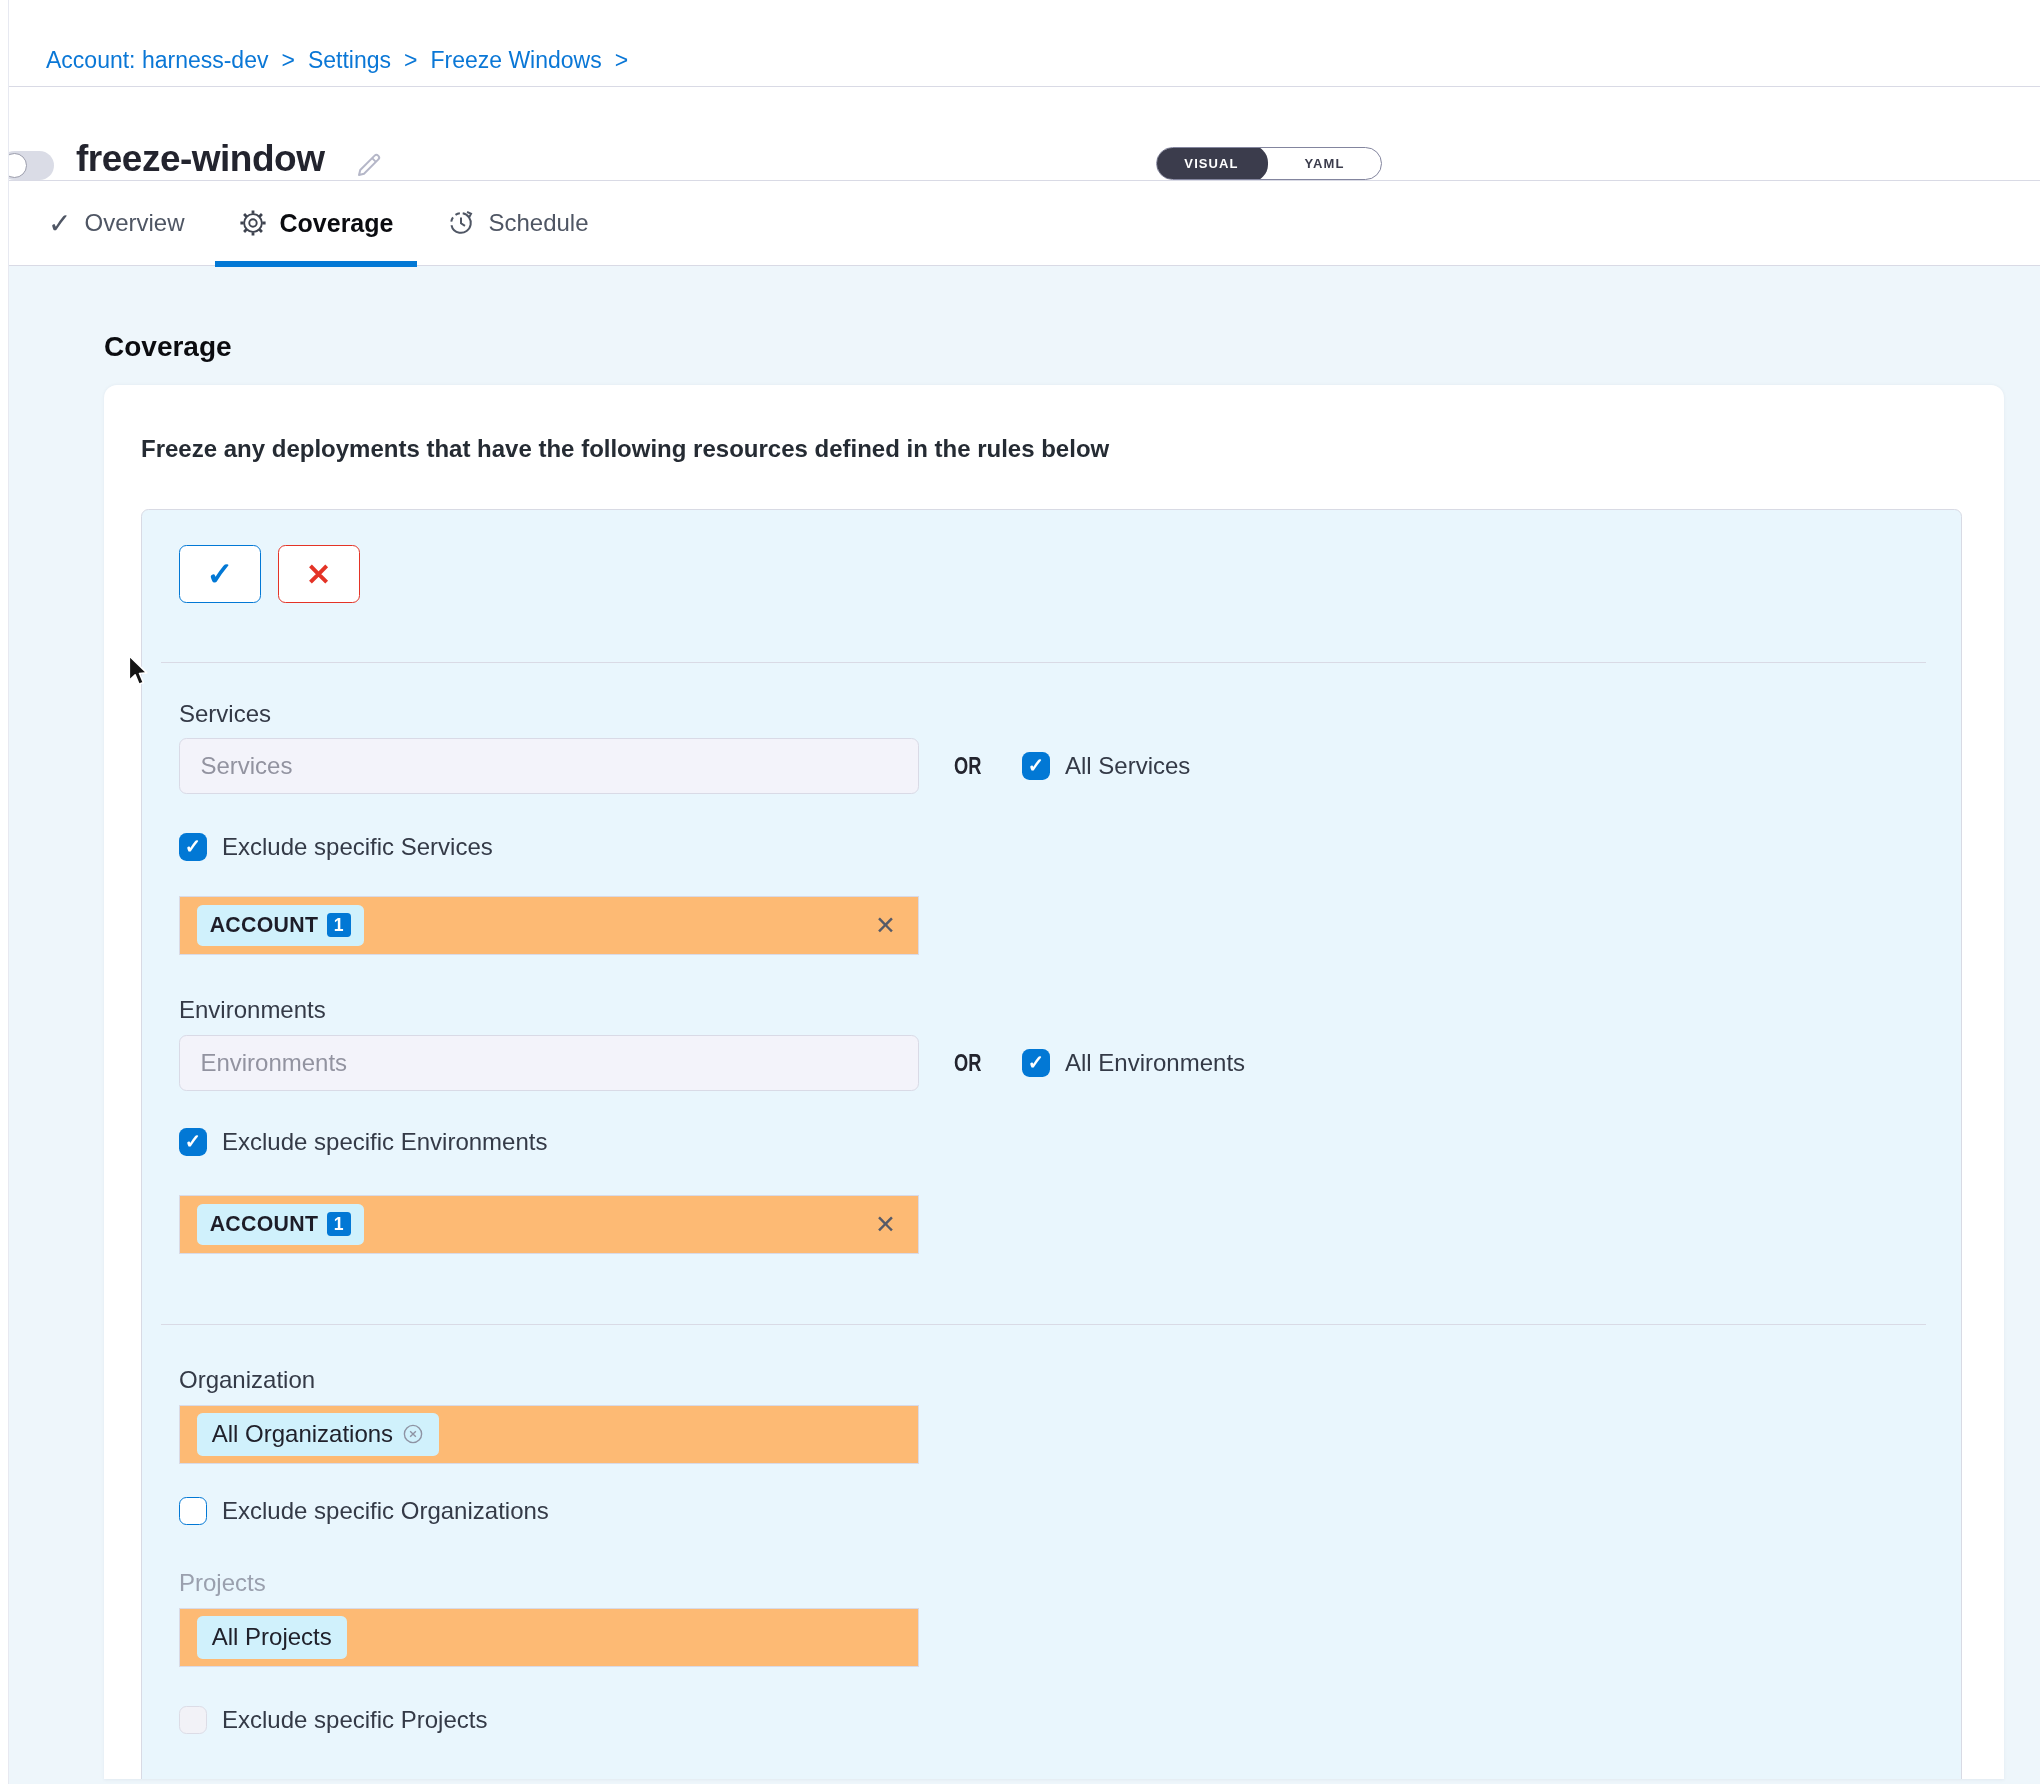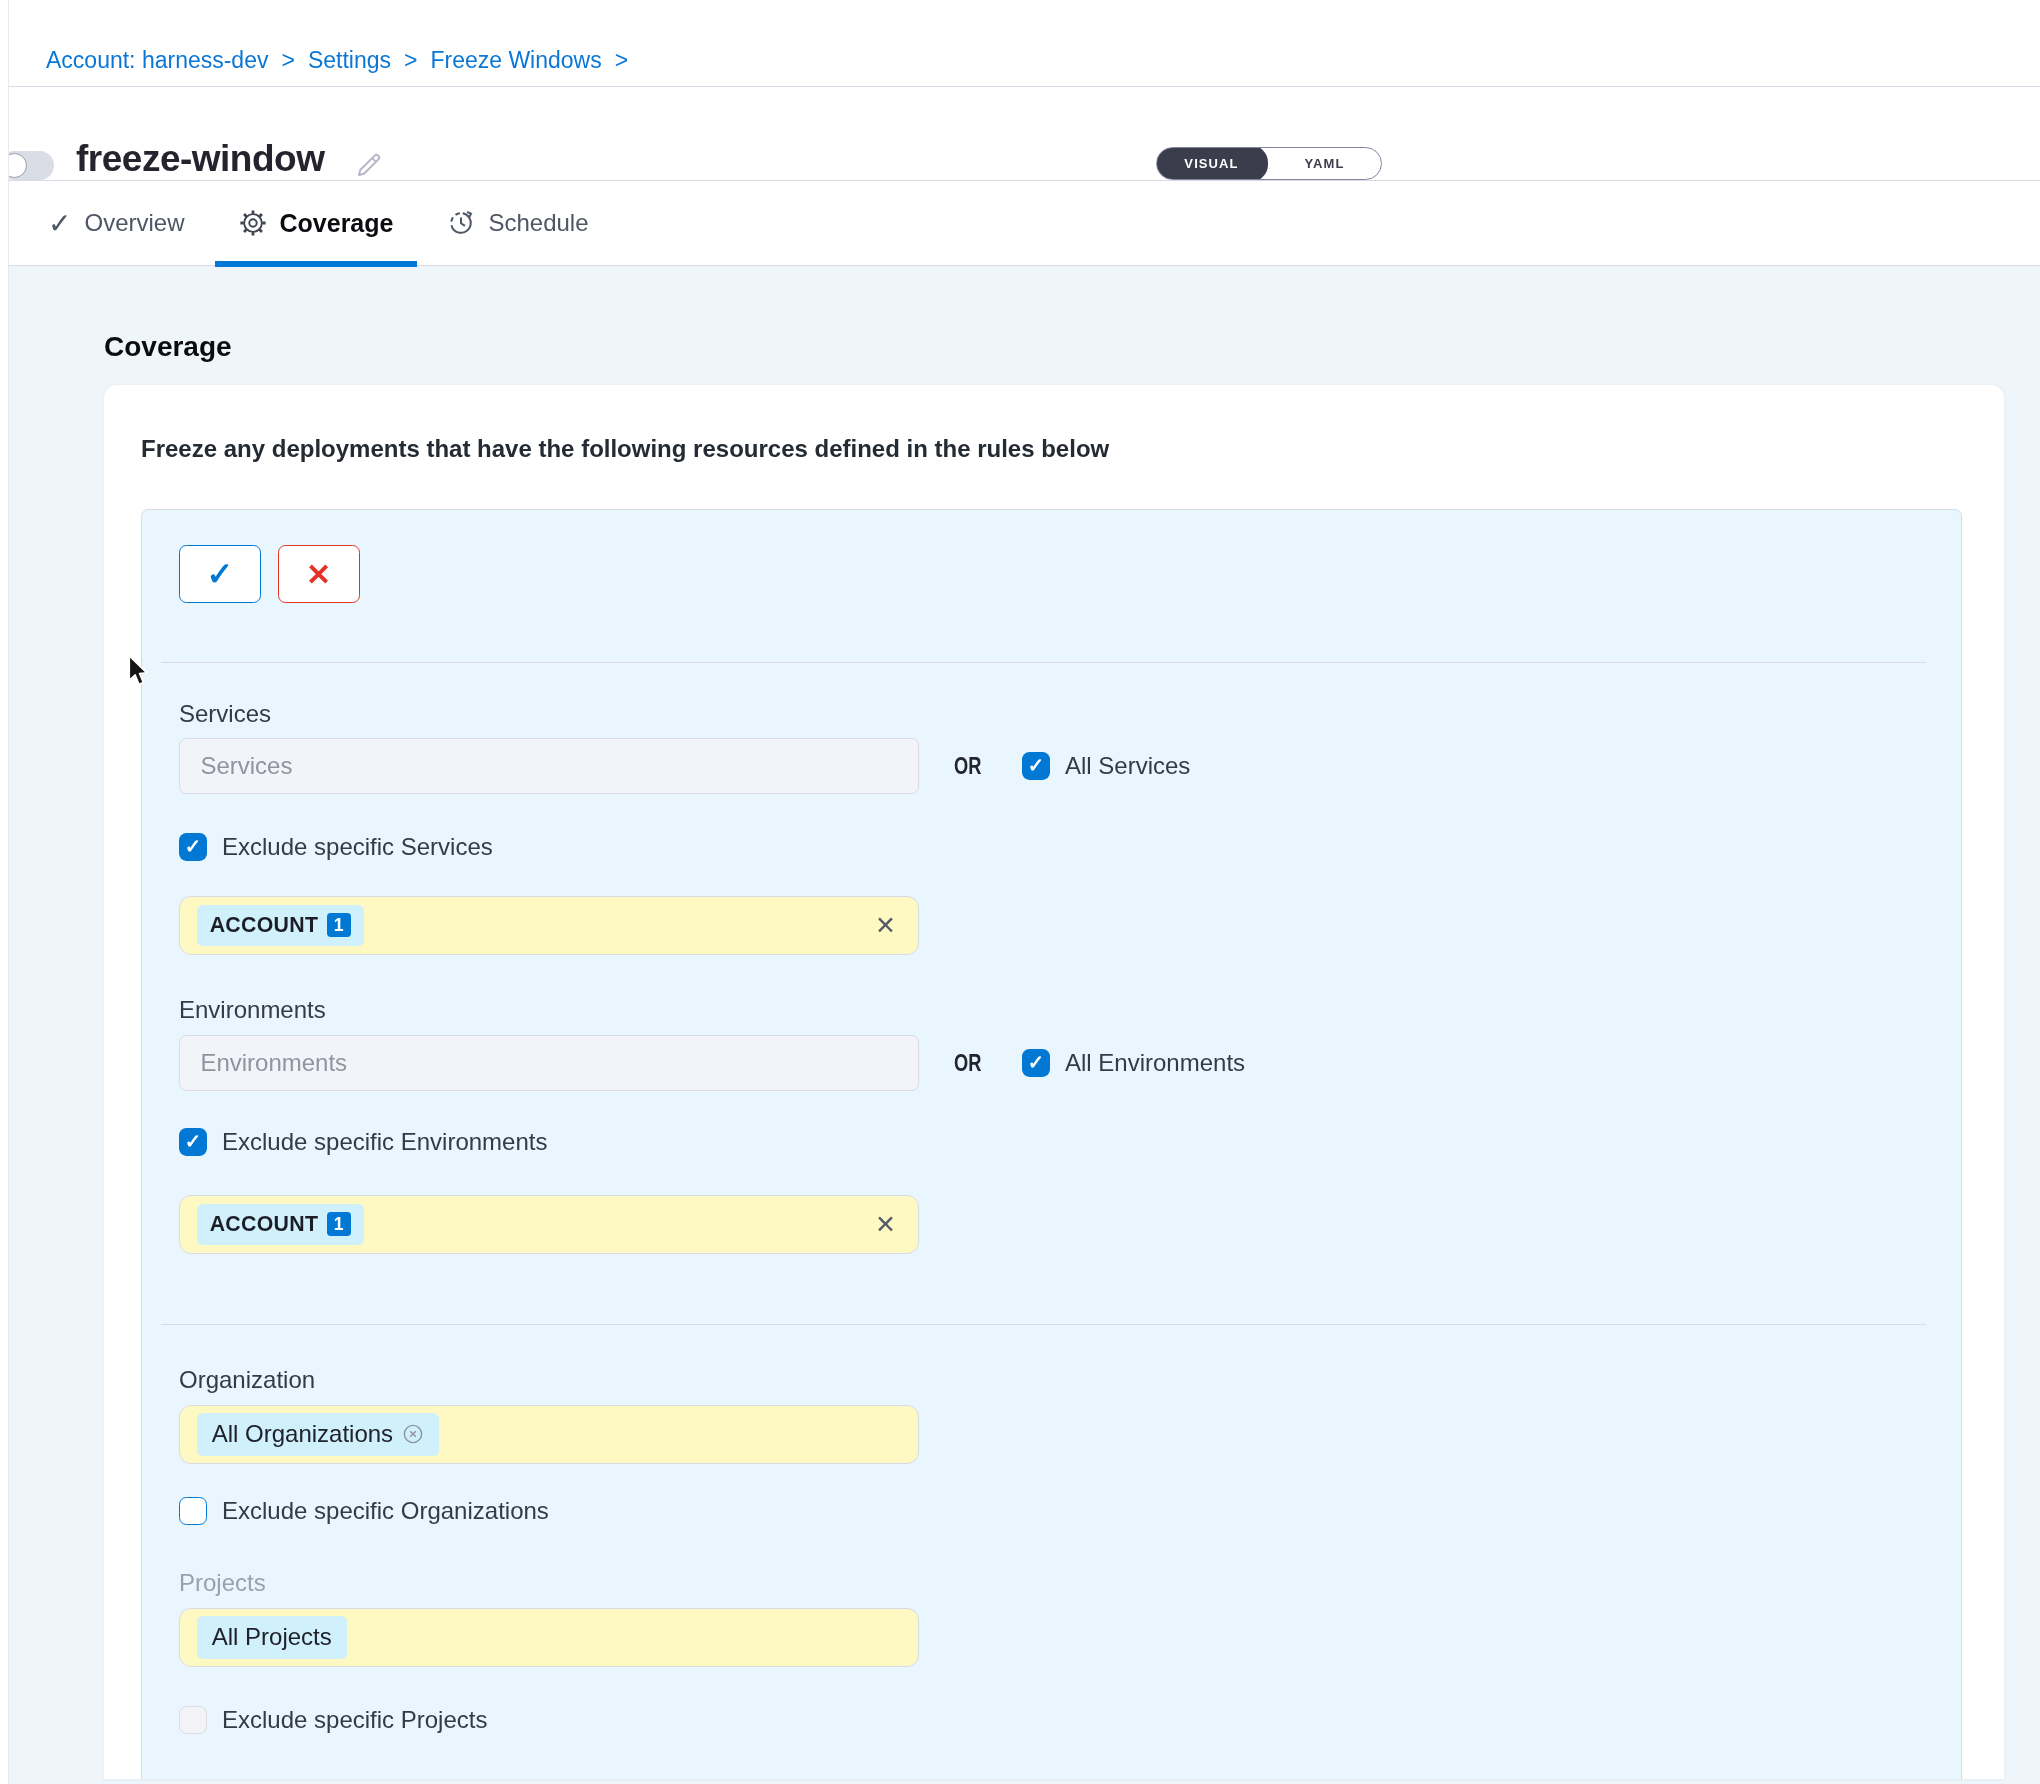--- a/index.html
+++ b/index.html
@@ -91,22 +91,22 @@
     justify-content:center; cursor:pointer; flex:0 0 auto; }
   .cb.checked { background:#0278d5; }
   .cb.checked .cb-glyph { color:#ffffff; font-size:19.5px; font-weight:700; line-height:1; }
   .cb.unchecked { background:#ffffff; border:1.9px solid #0278d5; }
   .cb.disabled { background:#f2f2f7; border:0.9px solid #dcdce6; }
   .cb-row { display:flex; align-items:center; margin-top:39px; }
   .cb-row .cb-label { font-size:24px; color:#343a47; margin-left:15px; }
   .input-row .cb { margin-left:32px; }
   .input-row .cb-label { font-size:24px; color:#343a47; margin-left:15px; }
 
-  .tag-input { width:740px; height:59px; background:#fef9c3; border:0.9px solid #d9dae6;
-    border-radius:12px; display:flex; align-items:center; justify-content:space-between;
+  .tag-input { width:740px; height:59px; background:#fdba74; border:0.9px solid #d9dae6;
+    border-radius:0; display:flex; align-items:center; justify-content:space-between;
     padding:0 22px 0 16.7px; margin-top:35px;gap:16px; }
   .tag-input.static { margin-top:11px; justify-content:flex-start; }
   .chip { display:flex; align-items:center; background:#d0f1fc; border-radius:5.6px;
     height:41px; padding:0 13px; }
   .chip .chip-text { font-size:21.3px; font-weight:700; color:#1d1d28; letter-spacing:0.3px; }
   .chip .chip-count { margin-left:8.3px; min-width:24px; height:24px; background:#0278d5;
     border-radius:3.7px; color:#ffffff; font-size:17.6px; font-weight:700;
     display:flex; align-items:center; justify-content:center; padding:0 3.7px; }
   .chip.wide { height:43px; padding:0 15px; }
   .chip.wide .chip-text2 { font-size:24px; font-weight:400; color:#20212b; letter-spacing:0; }

